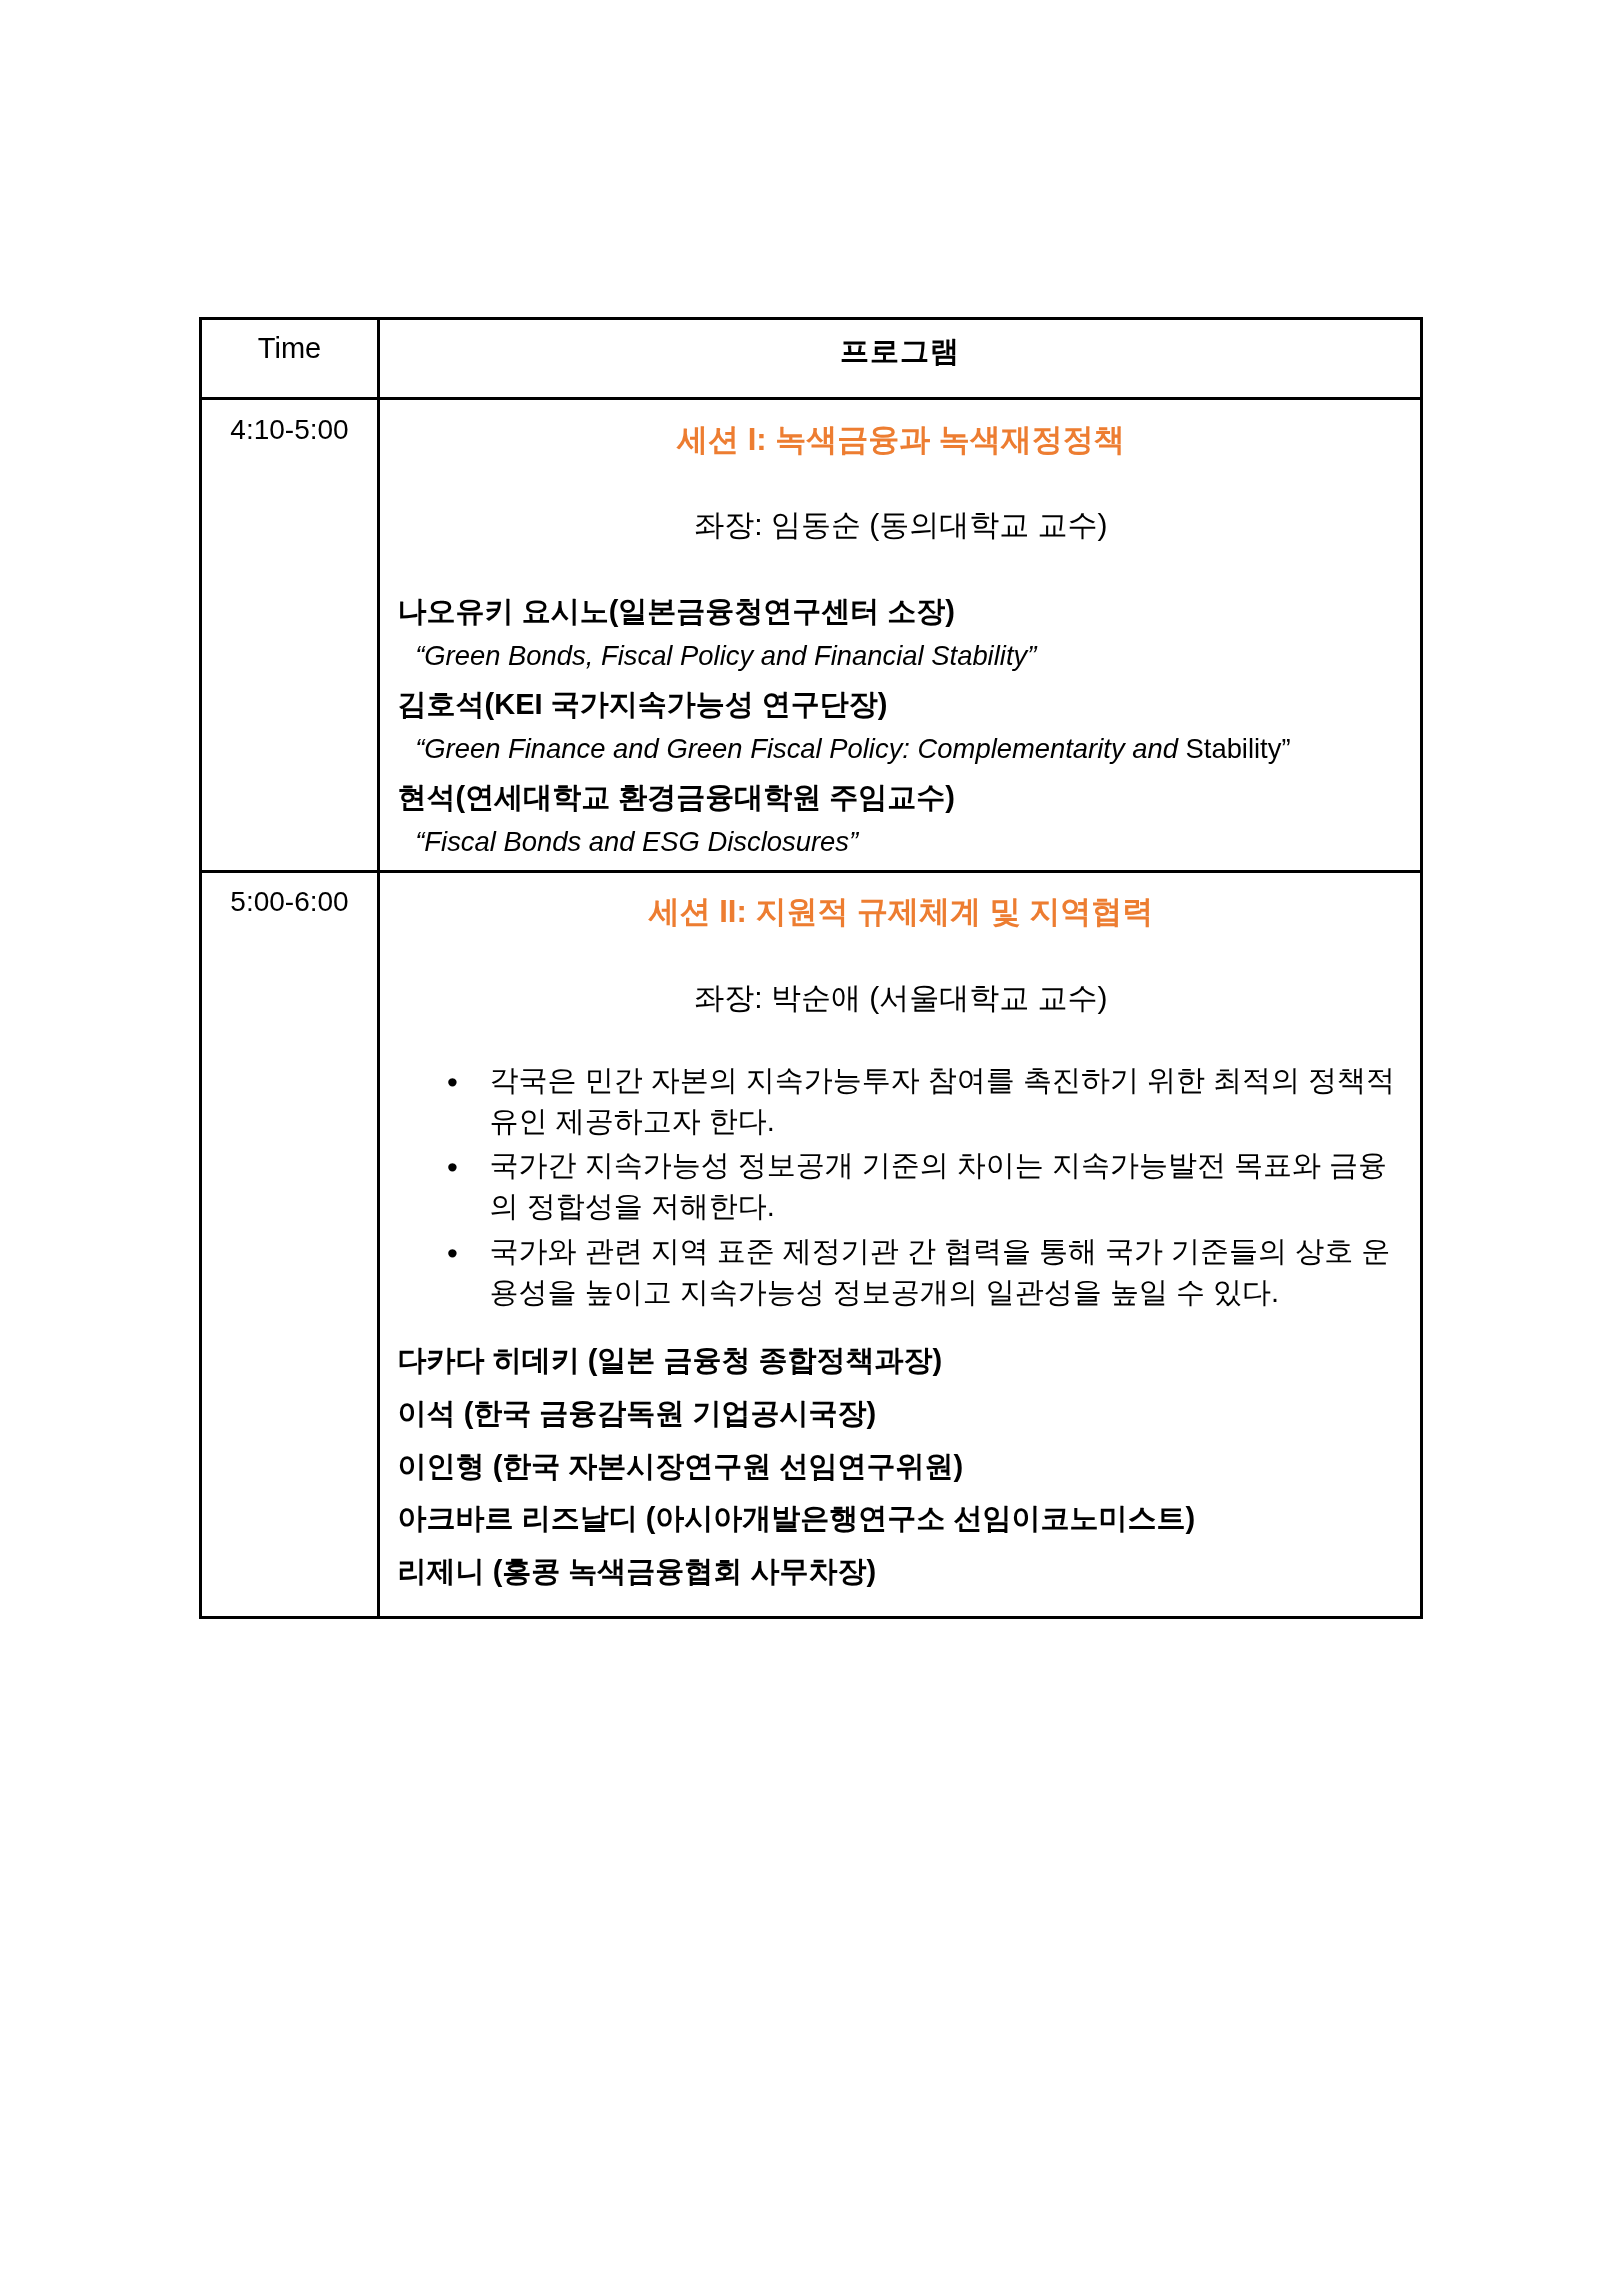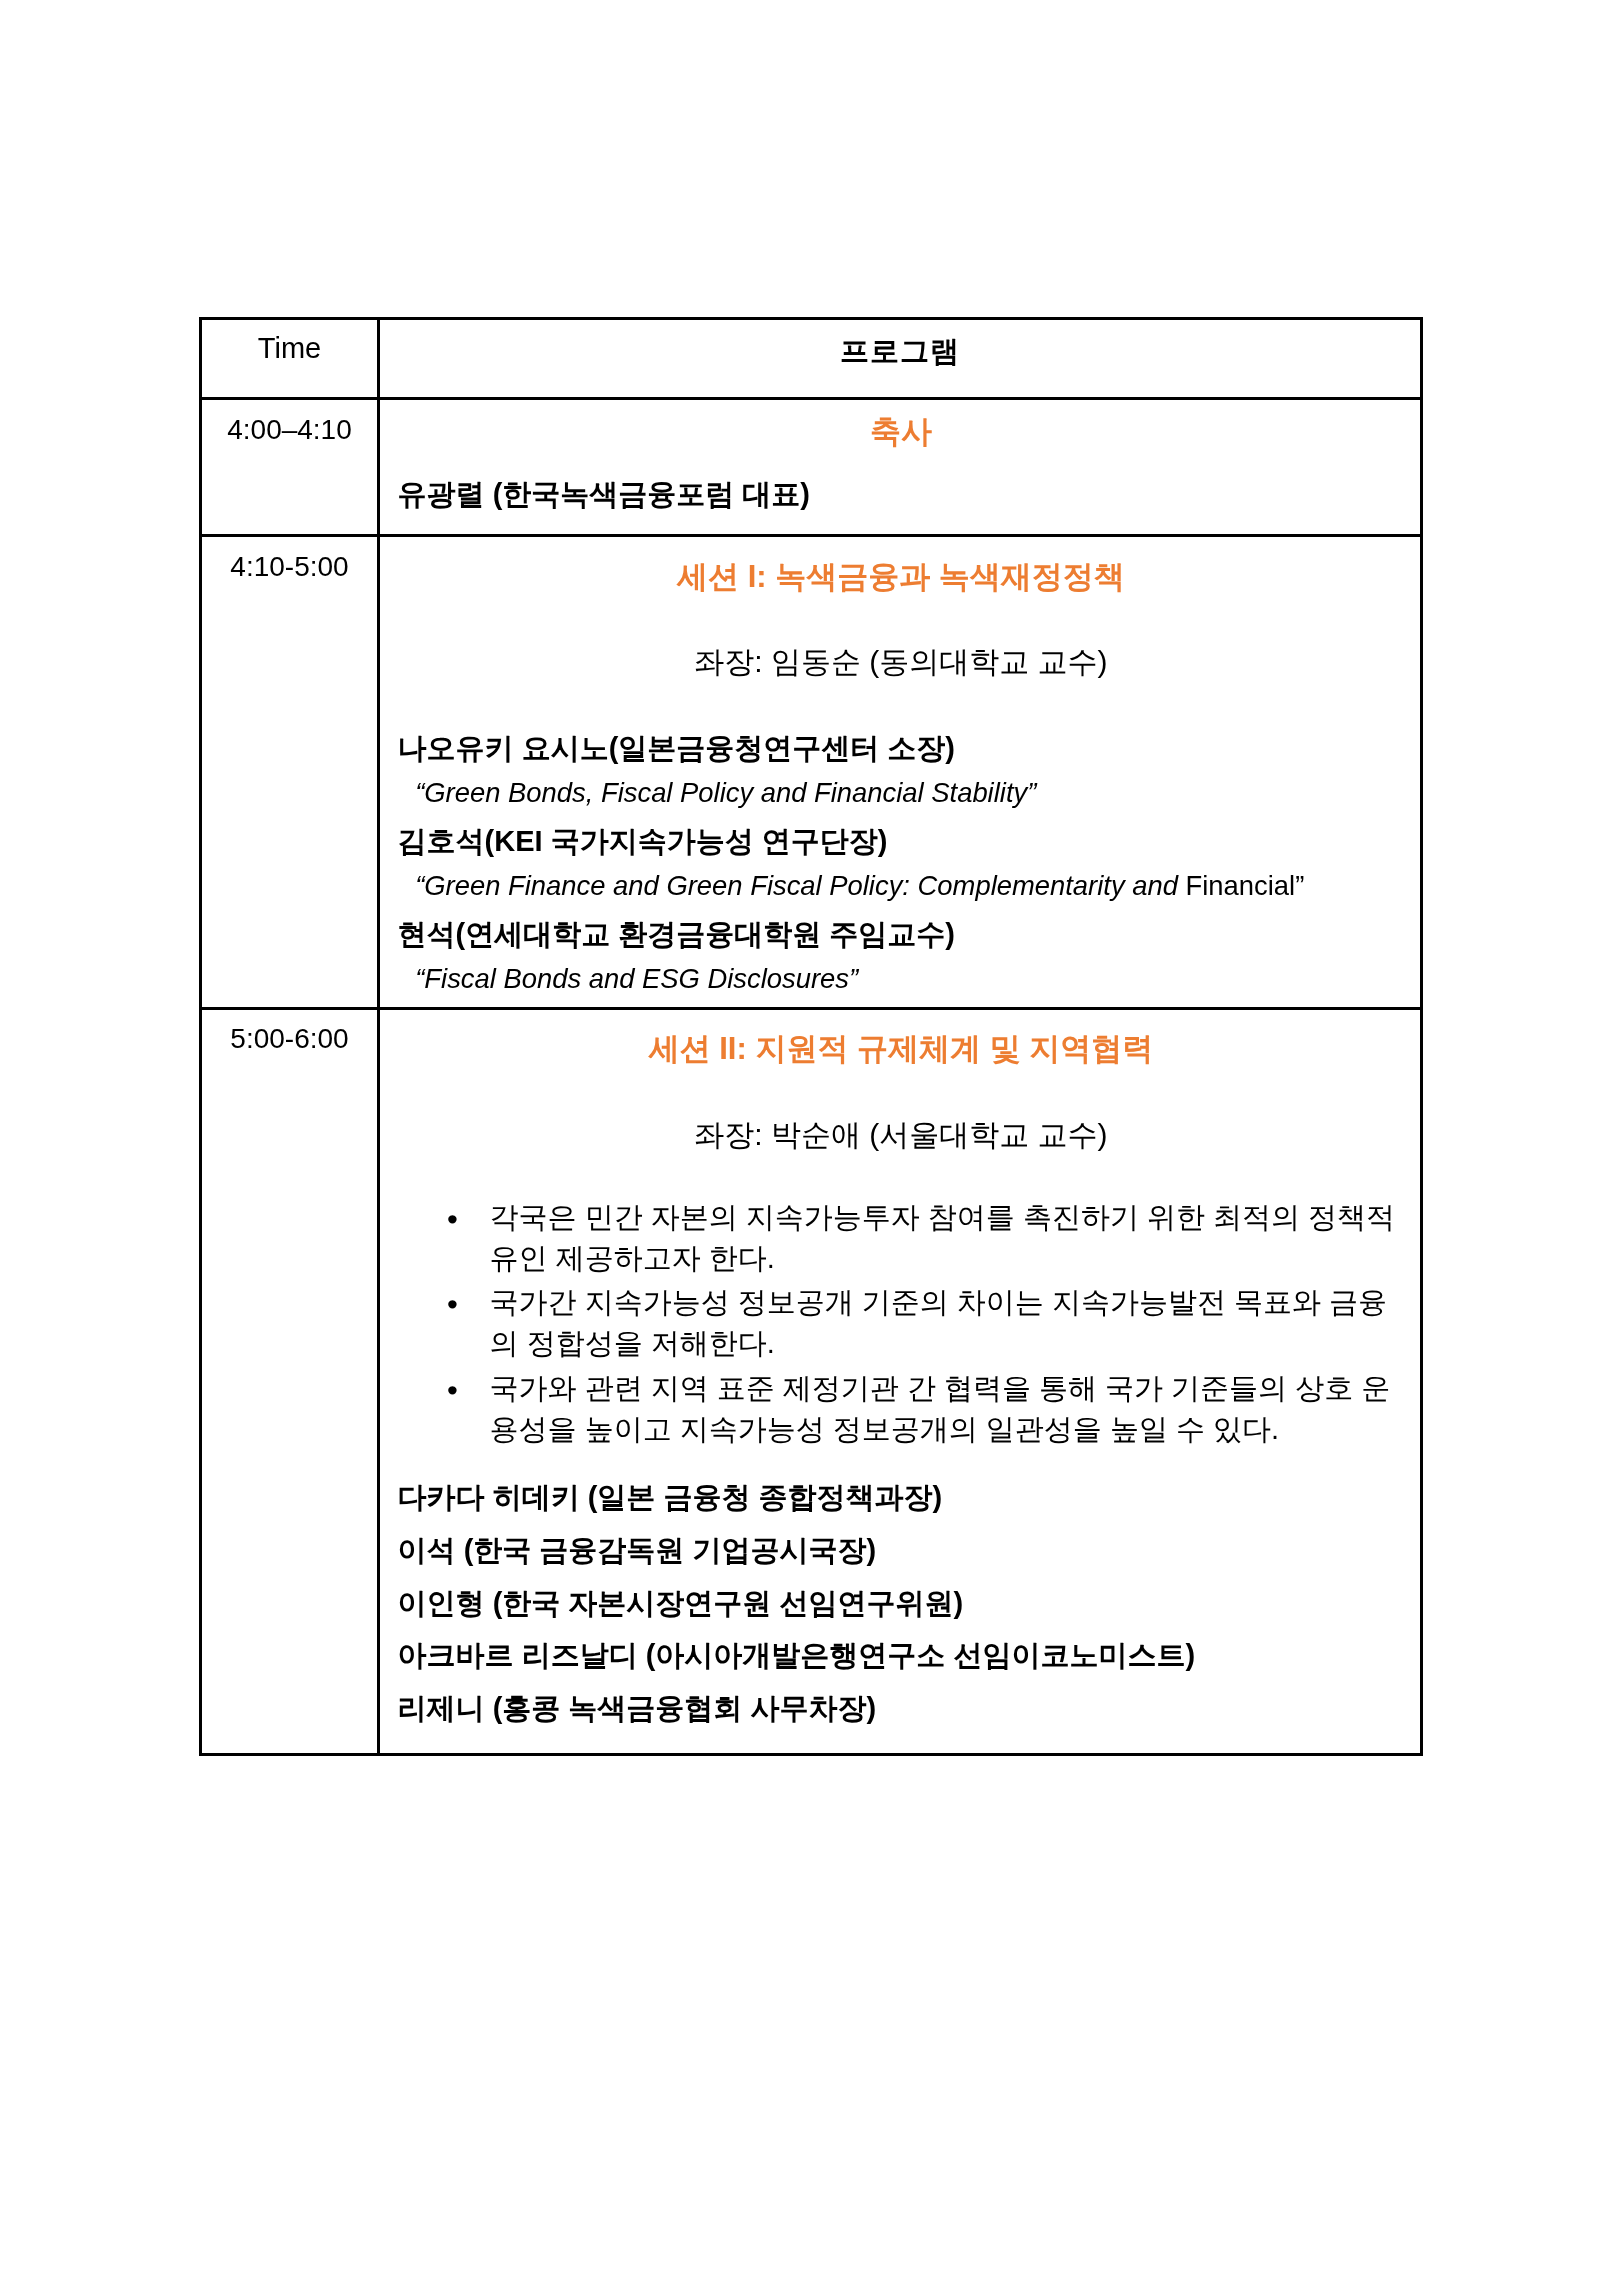--- a/index.html
+++ b/index.html
@@ -117,42 +117,35 @@
       <col class="col-program">
     </colgroup>
   <thead>
     <tr class="header-row">
       <th class="time-header">Time</th>
       <th class="program-header">프로그램</th>
     </tr>
   </thead>
   <tbody>
 
-    <tr class="row-opening">
-      <td class="time-cell">4:00–4:10</td>
-      <td class="program-cell">
-        <div class="session-heading">축사</div>
-        <div class="speaker-name">유광렬 (한국녹색금융포럼 대표)</div>
-      </td>
-    </tr>
 
     <tr class="row-session1">
       <td class="time-cell">4:10-5:00</td>
       <td class="program-cell">
         <div class="session-heading">세션 I: 녹색금융과 녹색재정정책</div>
         <div class="chair-line">좌장: 임동순 (동의대학교 교수)</div>
 
         <div class="speaker-block first">
           <div class="speaker-name">나오유키 요시노(일본금융청연구센터 소장)</div>
           <div class="talk-title"><span class="it">“Green Bonds, Fiscal Policy and Financial Stability”</span></div>
         </div>
 
         <div class="speaker-block">
           <div class="speaker-name">김호석(KEI 국가지속가능성 연구단장)</div>
-          <div class="talk-title"><span class="it">“Green Finance and Green Fiscal Policy: Complementarity and </span><span class="up">Financial”</span></div>
+          <div class="talk-title"><span class="it">“Green Finance and Green Fiscal Policy: Complementarity and </span><span class="up">Stability”</span></div>
         </div>
 
         <div class="speaker-block">
           <div class="speaker-name">현석(연세대학교 환경금융대학원 주임교수)</div>
           <div class="talk-title"><span class="it">“Fiscal Bonds and ESG Disclosures”</span></div>
         </div>
       </td>
     </tr>
 
     <tr class="row-session2">

